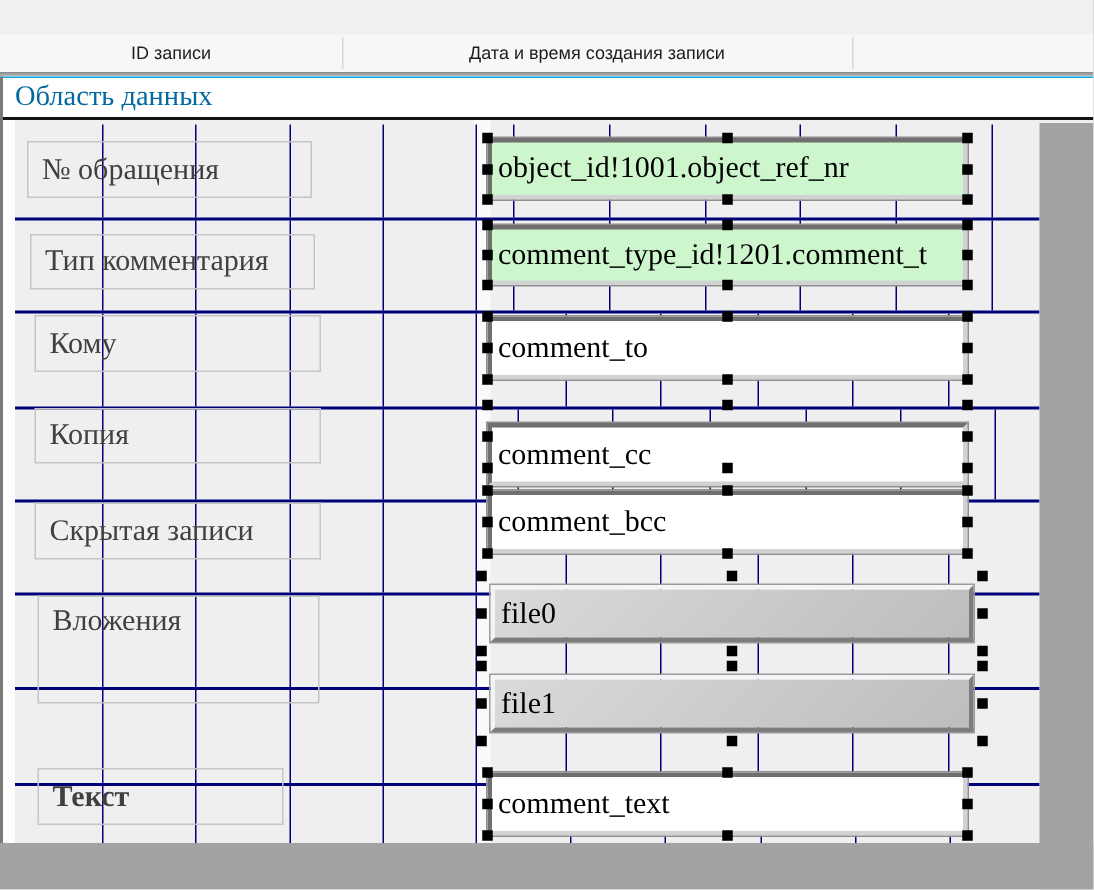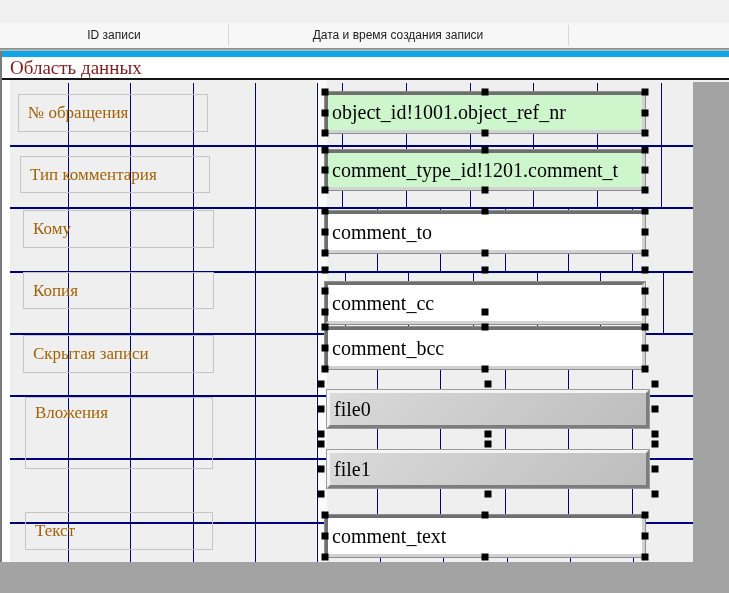--- a/index.html
+++ b/index.html
@@ -13,33 +13,33 @@
     position:absolute;left:7px;top:3px;height:20px;line-height:20px;
     padding:0 11px;color:#ffffff;font-size:12px;white-space:nowrap;
   }
   .colheader{position:absolute;left:0;top:23px;width:729px;height:25px;background:#f7f7f7;}
   .colcell{position:absolute;top:0;height:25px;line-height:25px;font-size:12px;color:#1c1c1c;overflow:hidden;white-space:nowrap;}
   .coldiv{position:absolute;top:2px;height:21px;width:1px;background:#d8d8d8;}
   .headersep{position:absolute;left:0;top:48px;width:729px;height:3px;background:linear-gradient(#858585,#c2c2c2);}
   
   .sectionbar{
     position:absolute;left:0;top:51px;width:729px;height:29px;box-sizing:border-box;
-    background:#ffffff;border-top:6px solid #0ea5e9;border-bottom:2px solid #141414;
-    font-family:"Liberation Serif",serif;font-size:19px;color:#7f1d1d;
+    background:#ffffff;border-top:1px solid #0ea5e9;border-bottom:2px solid #141414;
+    font-family:"Liberation Serif",serif;font-size:19px;color:#0369a1;
     display:flex;align-items:center;padding-left:10px;
   }
   
   .leftedge{position:absolute;left:0;top:51px;width:2px;height:511px;background:#7a7a7a;}
   .leftmargin{position:absolute;left:2px;top:80px;width:8px;height:482px;background:#fdfdfd;}
   .canvas{position:absolute;left:10px;top:80px;width:683px;height:482px;background:#efefef;}
   .midmargin{position:absolute;left:316px;top:80px;width:11px;height:482px;background:#fafafa;}
   .gline{position:absolute;}
   .labelbox{
     position:absolute;box-sizing:border-box;border:1px solid #c5c5c5;
-    font-family:"Liberation Serif",serif;font-size:17px;color:#a16207;
+    font-family:"Liberation Serif",serif;font-size:20px;color:#404040;
     display:flex;align-items:center;padding-left:9px;white-space:nowrap;overflow:hidden;
   }
   .labelbox.tall{align-items:flex-start;padding-top:5px;}
   .field{
     position:absolute;box-sizing:border-box;
     border:3px solid;border-color:#6f6f6f #d2d2d2 #d2d2d2 #6f6f6f;outline:1px solid #8f8f8f;
     font-family:"Liberation Serif",serif;font-size:20px;color:#000;
     display:flex;align-items:center;padding-left:4px;white-space:nowrap;overflow:hidden;
   }
   .field.button{
@@ -228,21 +228,21 @@
       <div class="handle" style="left: 655px; top: 434px; background: rgb(0, 0, 0);"></div>
       <div class="field button" style="left: 327px; top: 450px; width: 322px; height: 38px;">file1</div>
       <div class="handle" style="left: 321px; top: 444px; background: rgb(0, 0, 0);"></div>
       <div class="handle" style="left: 321px; top: 469px; background: rgb(0, 0, 0);"></div>
       <div class="handle" style="left: 321px; top: 494px; background: rgb(0, 0, 0);"></div>
       <div class="handle" style="left: 488px; top: 444px; background: rgb(0, 0, 0);"></div>
       <div class="handle" style="left: 488px; top: 494px; background: rgb(0, 0, 0);"></div>
       <div class="handle" style="left: 655px; top: 444px; background: rgb(0, 0, 0);"></div>
       <div class="handle" style="left: 655px; top: 469px; background: rgb(0, 0, 0);"></div>
       <div class="handle" style="left: 655px; top: 494px; background: rgb(0, 0, 0);"></div>
-      <div class="labelbox" style="left: 25px; top: 512px; width: 188px; height: 38px;">Текст</div>
+      <div class="labelbox" style="left: 25px; top: 512px; width: 164px; height: 38px; font-weight: bold;">Текст</div>
       <div class="field" style="left: 325px; top: 515px; width: 320px; height: 42px; background: rgb(255, 255, 255);">comment_text</div>
       <div class="handle" style="left: 325px; top: 515px; background: rgb(0, 0, 0);"></div>
       <div class="handle" style="left: 325px; top: 536px; background: rgb(0, 0, 0);"></div>
       <div class="handle" style="left: 325px; top: 557px; background: rgb(0, 0, 0);"></div>
       <div class="handle" style="left: 485px; top: 515px; background: rgb(0, 0, 0);"></div>
       <div class="handle" style="left: 485px; top: 557px; background: rgb(0, 0, 0);"></div>
       <div class="handle" style="left: 645px; top: 515px; background: rgb(0, 0, 0);"></div>
       <div class="handle" style="left: 645px; top: 536px; background: rgb(0, 0, 0);"></div>
       <div class="handle" style="left: 645px; top: 557px; background: rgb(0, 0, 0);"></div>
     </div>

